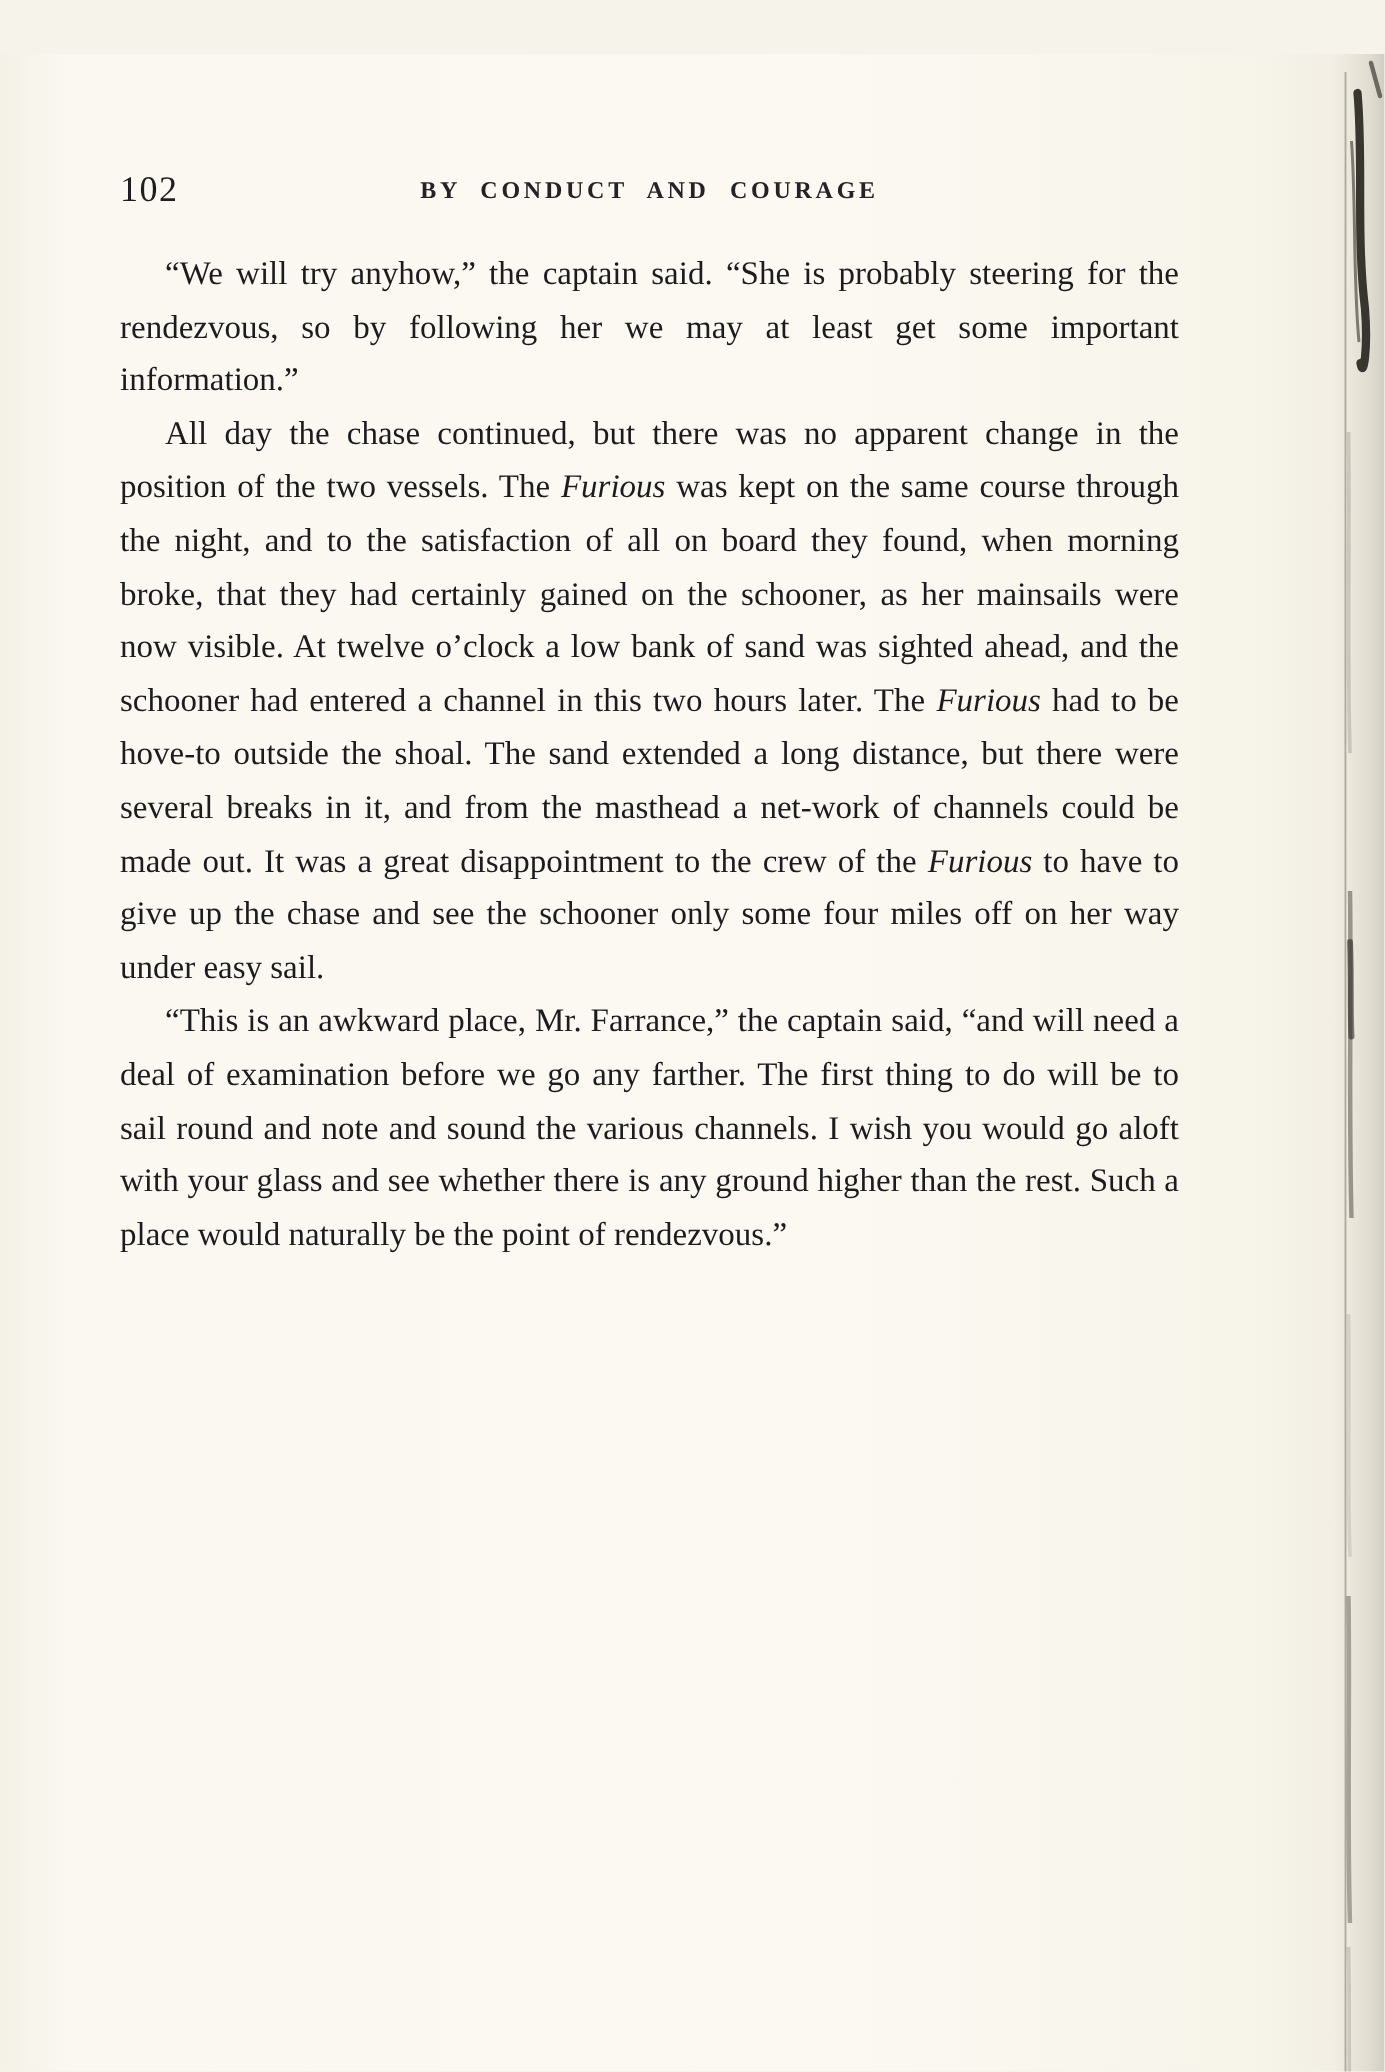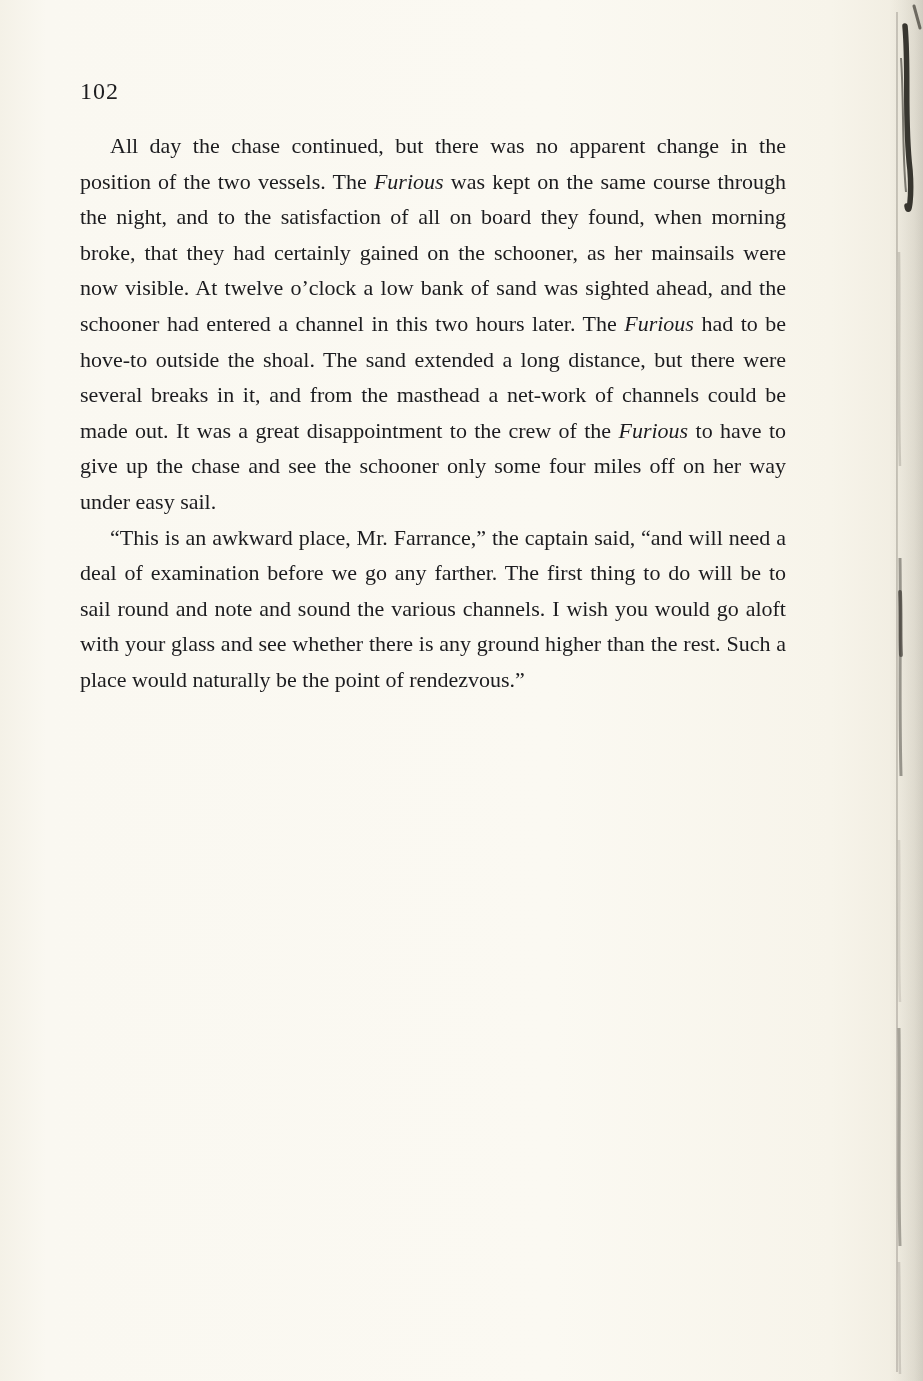--- a/index.html
+++ b/index.html
@@ -12,20 +12,21 @@
     height: 1381px;
     overflow: hidden;
     position: relative;
     font-family: "Liberation Serif", "DejaVu Serif", serif;
     background: #f6f3ea;
   }
   .page {
     position: absolute;
     inset: 0;
     background: linear-gradient(90deg, #f4f1e7 0%, #faf8f1 5%, #fbf9f2 60%, #f7f4ea 90%, #efebdf 100%);
+    margin-top: 36px;
   }
   .header-row {
     position: absolute;
     top: 78px;
     left: 80px;
     width: 706px;
     height: 34px;
   }
   .page-number {
     position: absolute;
@@ -86,23 +87,25 @@
     pointer-events: none;
   }
 </style>
 </head>
 <body>
 
 <div class="page">
 
   <div class="header-row">
     <span class="page-number">102</span>
+    <span class="running-header">BY CONDUCT AND COURAGE</span>
   </div>
 
   <div class="body-text" id="body-text">
+      <p class="para"><span>“We will try anyhow,” the captain said. “She is probably steering for the rendezvous, so by following her we may at least get some important information.”</span></p>
       <p class="para"><span>All day the chase continued, but there was no apparent change in the position of the two vessels. The </span><i>Furious</i><span> was kept on the same course through the night, and to the satisfaction of all on board they found, when morning broke, that they had certainly gained on the schooner, as her mainsails were now visible. At twelve o’clock a low bank of sand was sighted ahead, and the schooner had entered a channel in this two hours later. The </span><i>Furious</i><span> had to be hove-to outside the shoal. The sand extended a long distance, but there were several breaks in it, and from the masthead a net-work of channels could be made out. It was a great disappointment to the crew of the </span><i>Furious</i><span> to have to give up the chase and see the schooner only some four miles off on her way under easy sail.</span></p>
       <p class="para"><span>“This is an awkward place, Mr. Farrance,” the captain said, “and will need a deal of examination before we go any farther. The first thing to do will be to sail round and note and sound the various channels. I wish you would go aloft with your glass and see whether there is any ground higher than the rest. Such a place would naturally be the point of rendezvous.”</span></p>
     </div>
 
   <div class="edge-band"></div>
 
   <svg class="edge-svg" viewBox="0 0 42 1381" xmlns="http://www.w3.org/2000/svg">
 
     <path d="M16,12 C17,300 15,700 16,1000 C16.5,1180 15.5,1300 16,1372" stroke="#4a473f" stroke-width="1.2" opacity="0.4" fill="none"></path>
 

